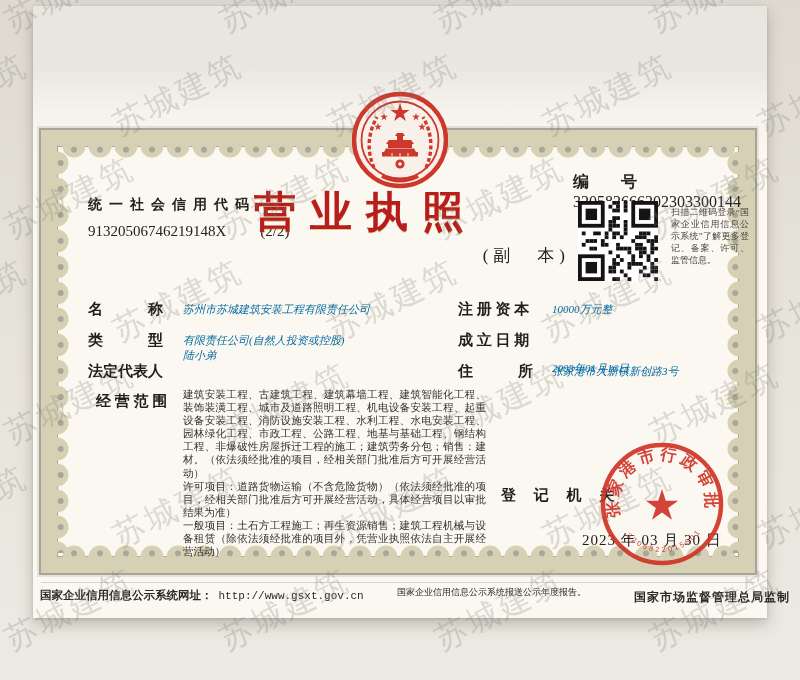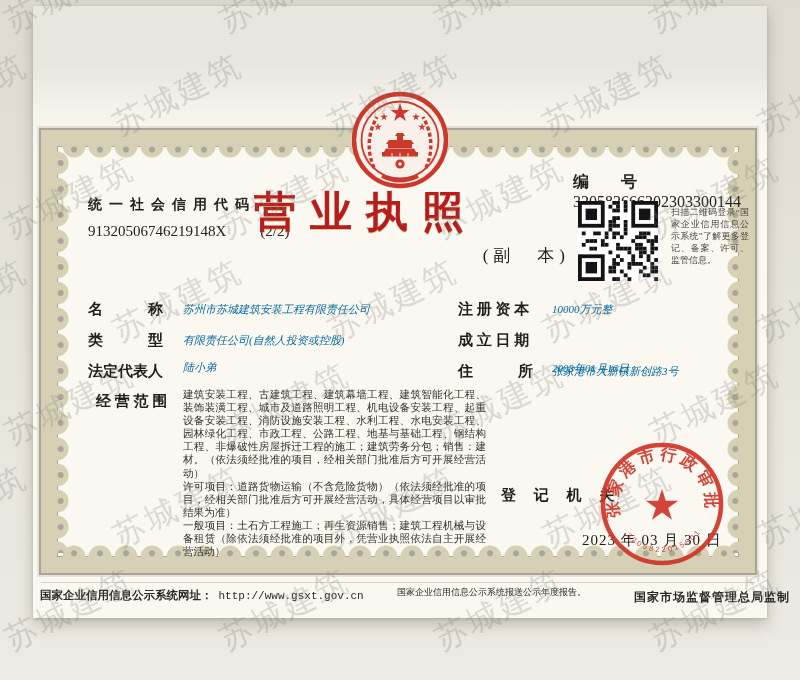--- a/index.html
+++ b/index.html
@@ -251,21 +251,21 @@
 <div class="title">营业执照</div>
 <div class="subtitle">(副　本)</div>
 
 <div class="lbl-f" style="left:88px;top:300px;">名　　　称</div>
 <div class="val-f" style="left:183px;top:302px;">苏州市苏城建筑安装工程有限责任公司</div>
 
 <div class="lbl-f" style="left:88px;top:331px;">类　　　型</div>
 <div class="val-f" style="left:183px;top:333px;">有限责任公司(自然人投资或控股)</div>
 
 <div class="lbl-f" style="left:88px;top:362px;">法定代表人</div>
-<div class="val-f" style="left:183px;top:360px;">陆小弟</div>
+<div class="val-f" style="left:183px;top:348px;">陆小弟</div>
 
 <div class="lbl-f" style="left:96px;top:392px;text-align:right;">经 营 范 围</div>
 <div class="scope-text">建筑安装工程、古建筑工程、建筑幕墙工程、建筑智能化工程、装饰装潢工程、城市及道路照明工程、机电设备安装工程、起重设备安装工程、消防设施安装工程、水利工程、水电安装工程、园林绿化工程、市政工程、公路工程、地基与基础工程、钢结构工程、非爆破性房屋拆迁工程的施工；建筑劳务分包；销售：建材。（依法须经批准的项目，经相关部门批准后方可开展经营活动）
 许可项目：道路货物运输（不含危险货物）（依法须经批准的项目，经相关部门批准后方可开展经营活动，具体经营项目以审批结果为准）
 一般项目：土石方工程施工；再生资源销售；建筑工程机械与设备租赁（除依法须经批准的项目外，凭营业执照依法自主开展经营活动）</div>
 
 <div class="lbl-f" style="left:458px;top:300px;">注 册 资 本</div>
 <div class="val-f" style="left:552px;top:302px;">10000万元整</div>
 
 <div class="lbl-f" style="left:458px;top:331px;">成 立 日 期</div>

